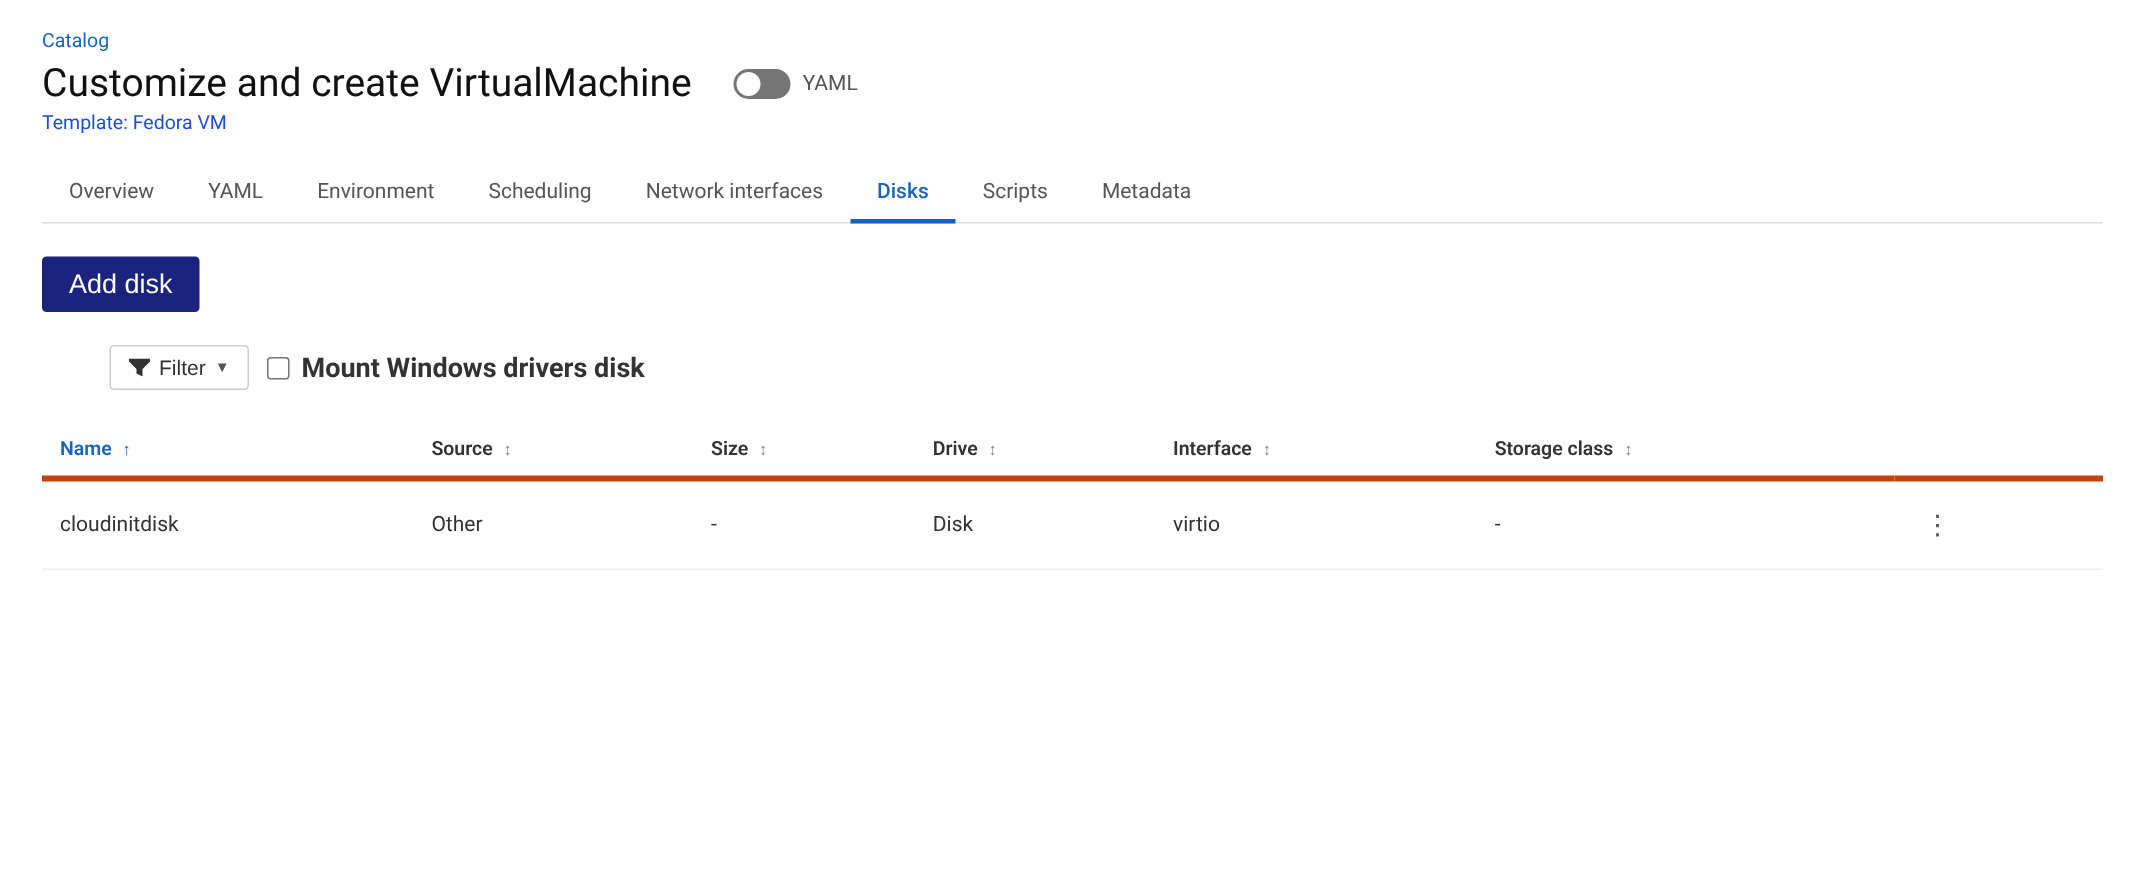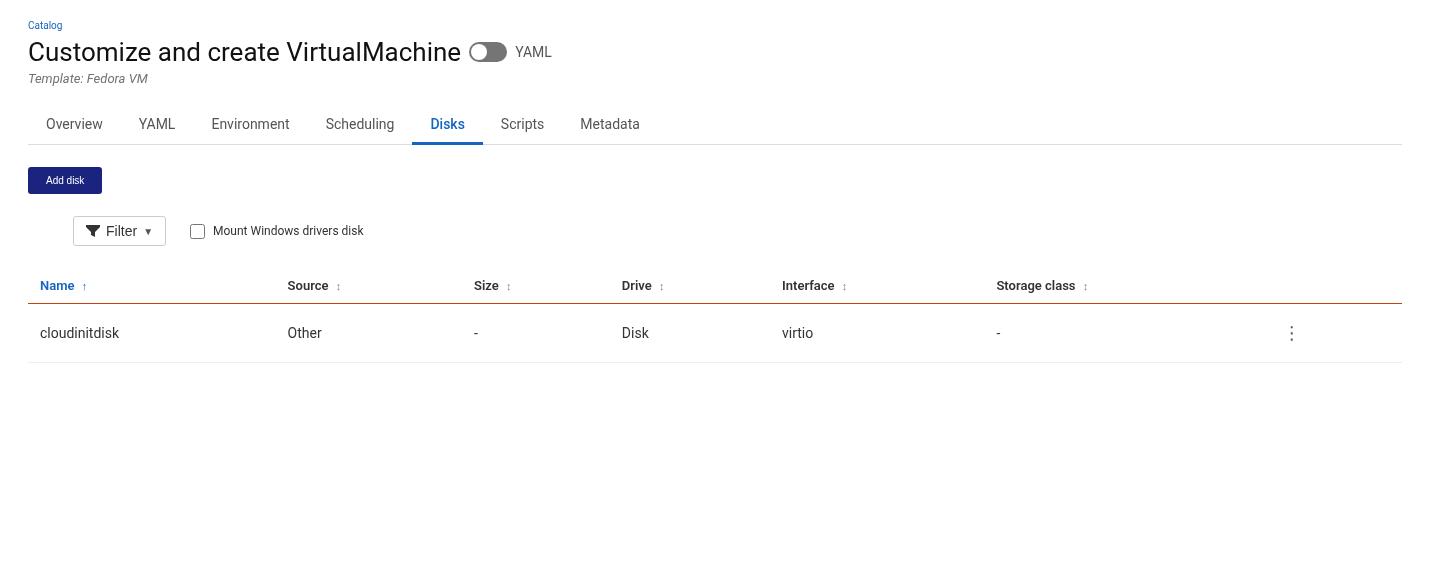--- a/index.html
+++ b/index.html
@@ -5,28 +5,28 @@
     * { box-sizing: border-box; margin: 0; padding: 0; }
     body {
       font-family: -apple-system, BlinkMacSystemFont, 'Segoe UI', Roboto, Oxygen, sans-serif;
       font-size: 14px;
       color: #1a1a1a;
       background: #fff;
       padding: 20px 28px;
     }
     .breadcrumb {
       color: #1565c0;
-      font-size: 10px;
+      font-size: 13px;
       cursor: pointer;
       margin-bottom: 6px;
     }
     .page-header {
       display: flex;
       align-items: center;
-      gap: 8px;
+      gap: 28px;
       margin-bottom: 4px;
     }
     .page-title {
       font-size: 26px;
       font-weight: 400;
       color: #111;
     }
     .toggle-wrapper {
       display: flex;
       align-items: center;
@@ -50,23 +50,22 @@
       top: 2px;
       left: 2px;
       transition: left 0.2s;
     }
     .yaml-label {
       font-size: 14px;
       color: #555;
     }
     .template-label {
       font-size: 13px;
-      color: #737373;
+      color: #1d4ed8;
       margin-bottom: 20px;
-      font-style: italic;
     }
     .tabs {
       display: flex;
       gap: 0;
       border-bottom: 1px solid #ddd;
       margin-bottom: 22px;
     }
     .tab {
       padding: 10px 18px;
       font-size: 14px;
@@ -79,30 +78,30 @@
     .tab.active {
       color: #1565c0;
       border-bottom: 3px solid #1565c0;
       font-weight: 500;
     }
     .add-disk-btn {
       background: #1a237e;
       color: #fff;
       border: none;
       padding: 8px 18px;
-      font-size: 10px;
+      font-size: 18px;
       border-radius: 3px;
       cursor: pointer;
       margin-bottom: 22px;
       font-weight: 500;
     }
     .toolbar {
       display: flex;
       align-items: center;
-      gap: 24px;
+      gap: 12px;
       margin-bottom: 22px;
       padding-left: 45px;
     }
     .filter-btn {
       display: flex;
       align-items: center;
       gap: 6px;
       border: 1px solid #ccc;
       border-radius: 3px;
       padding: 6px 12px;
@@ -138,29 +137,30 @@
       align-items: center;
       gap: 8px;
       cursor: pointer;
     }
     .checkbox-wrapper input[type="checkbox"] {
       width: 15px;
       height: 15px;
       cursor: pointer;
     }
     .checkbox-label {
-      font-size: 12px;
-      color: #333;
+      font-size: 18px;
+      color: #333;
+      font-weight: bold;
     }
     table {
       width: 100%;
       border-collapse: collapse;
     }
     thead tr {
-      border-bottom: 1px solid #c2410c;
+      border-bottom: 4px solid #c2410c;
     }
     thead th {
       padding: 10px 12px;
       text-align: left;
       font-weight: 600;
       font-size: 13px;
       color: #333;
       white-space: nowrap;
     }
     thead th.active-col {
@@ -226,20 +226,21 @@
 
 
 <div class="template-label">Template: Fedora VM</div>
 
 
 <nav class="tabs">
   <div class="tab">Overview</div>
   <div class="tab">YAML</div>
   <div class="tab">Environment</div>
   <div class="tab">Scheduling</div>
+  <div class="tab">Network interfaces</div>
   <div class="tab active">Disks</div>
   <div class="tab">Scripts</div>
   <div class="tab">Metadata</div>
 </nav>
 
 
 <button class="add-disk-btn">Add disk</button>
 
 
 <div class="toolbar">

